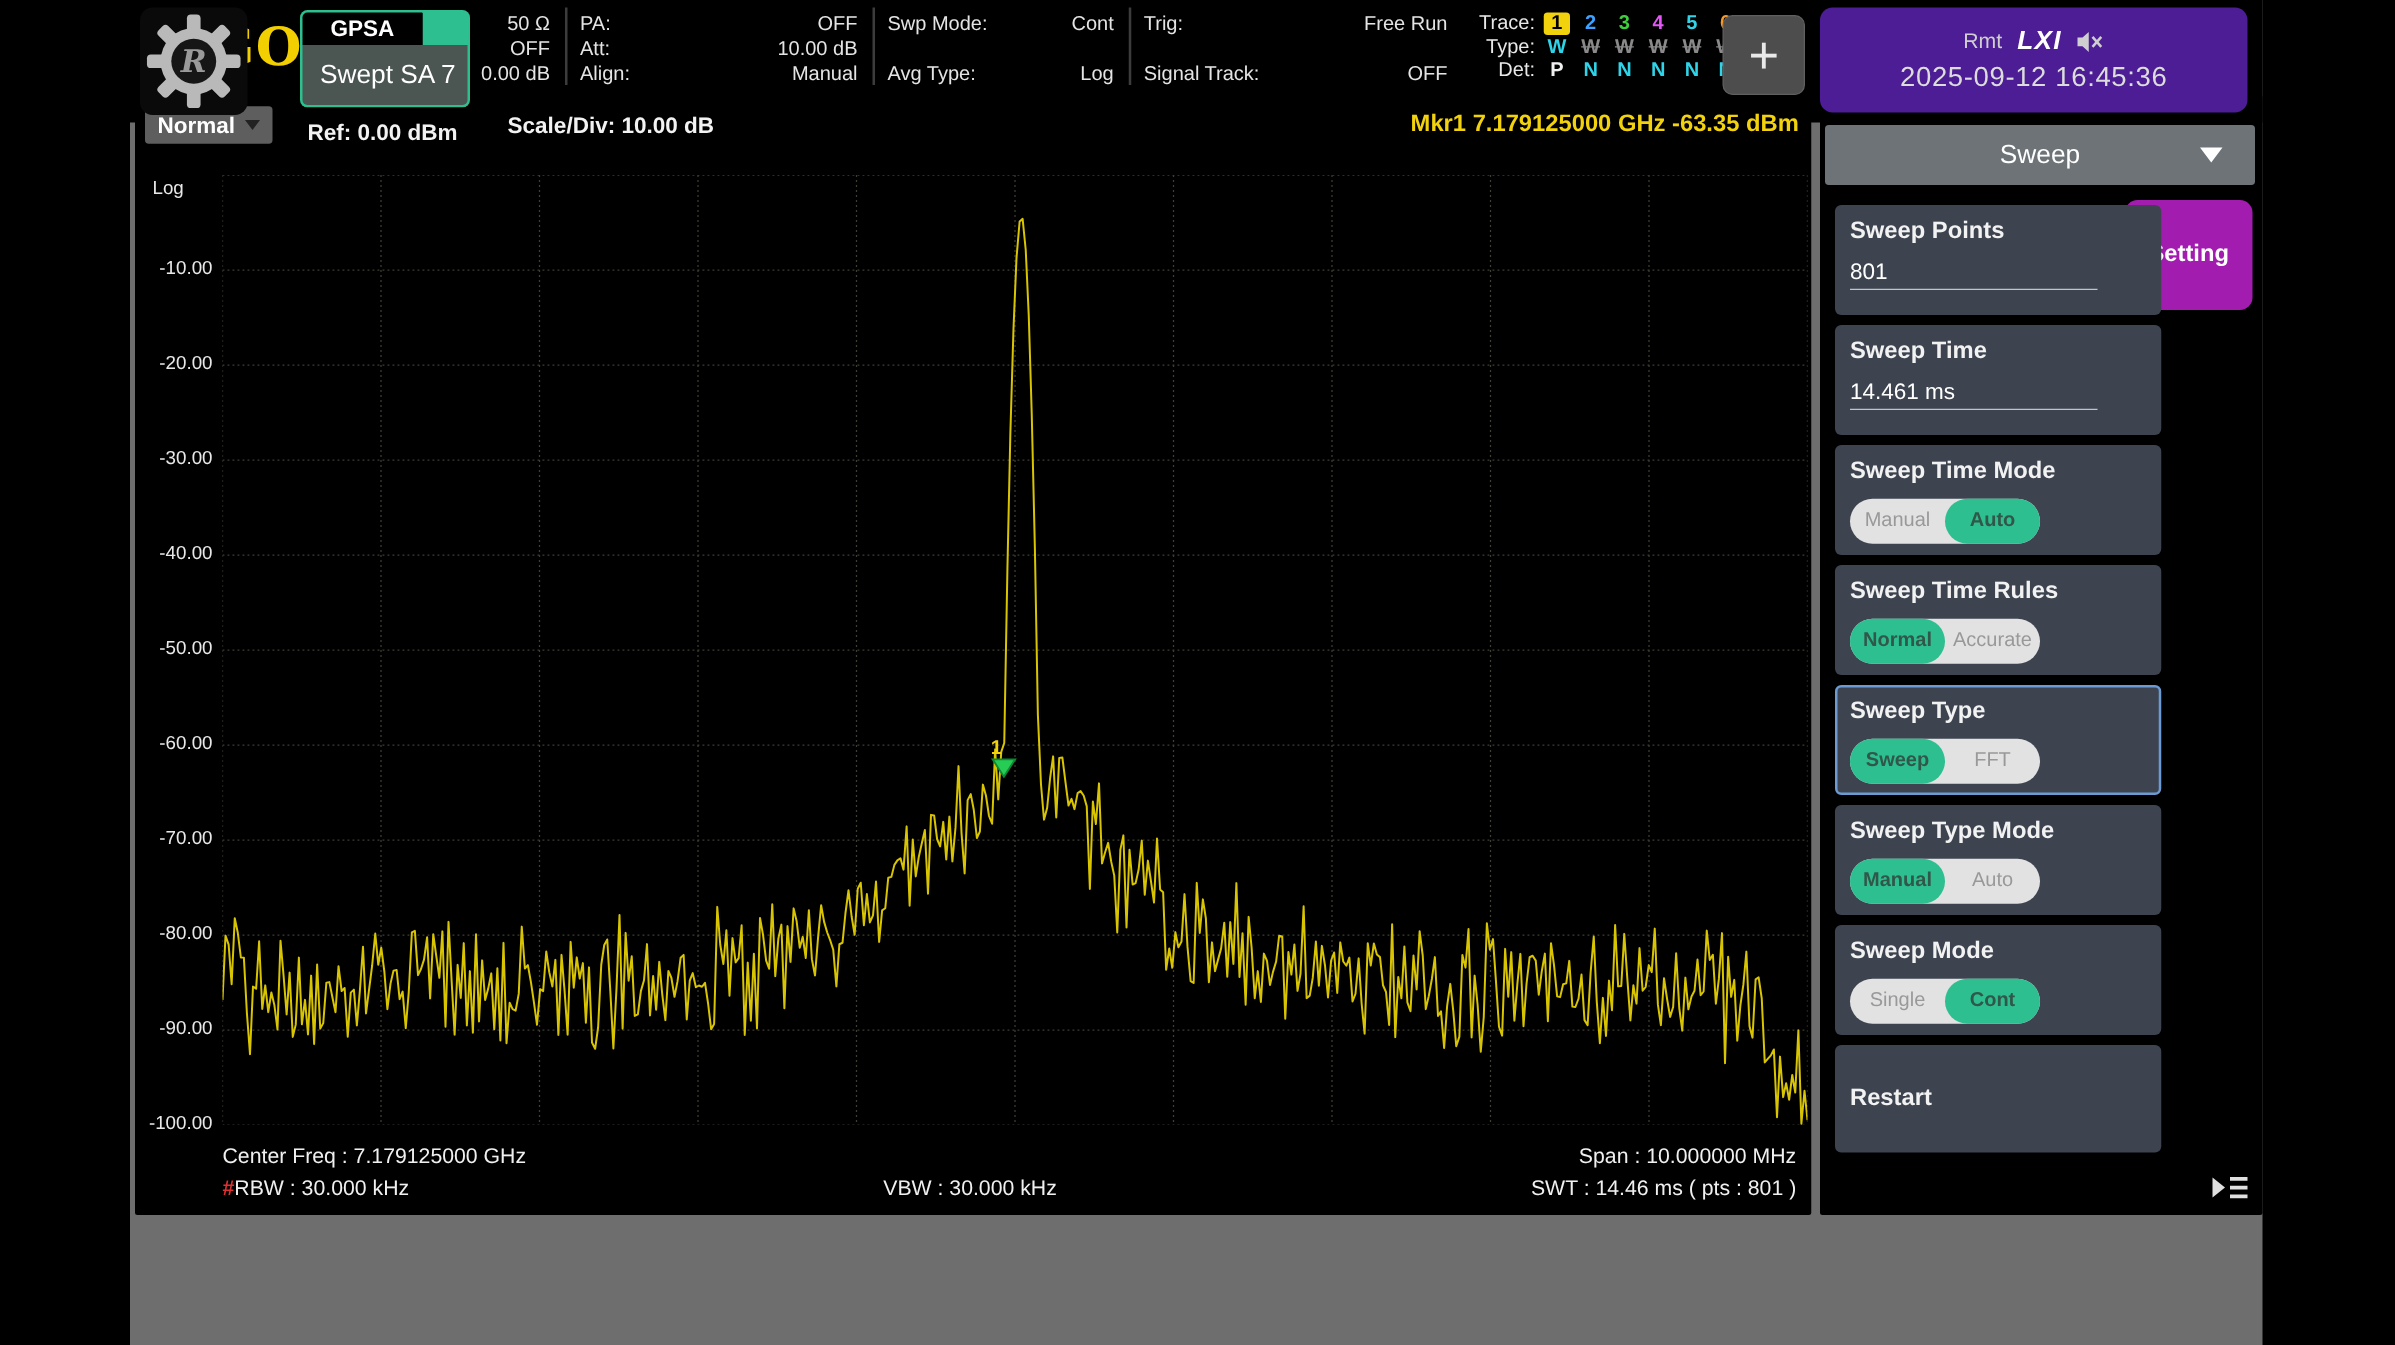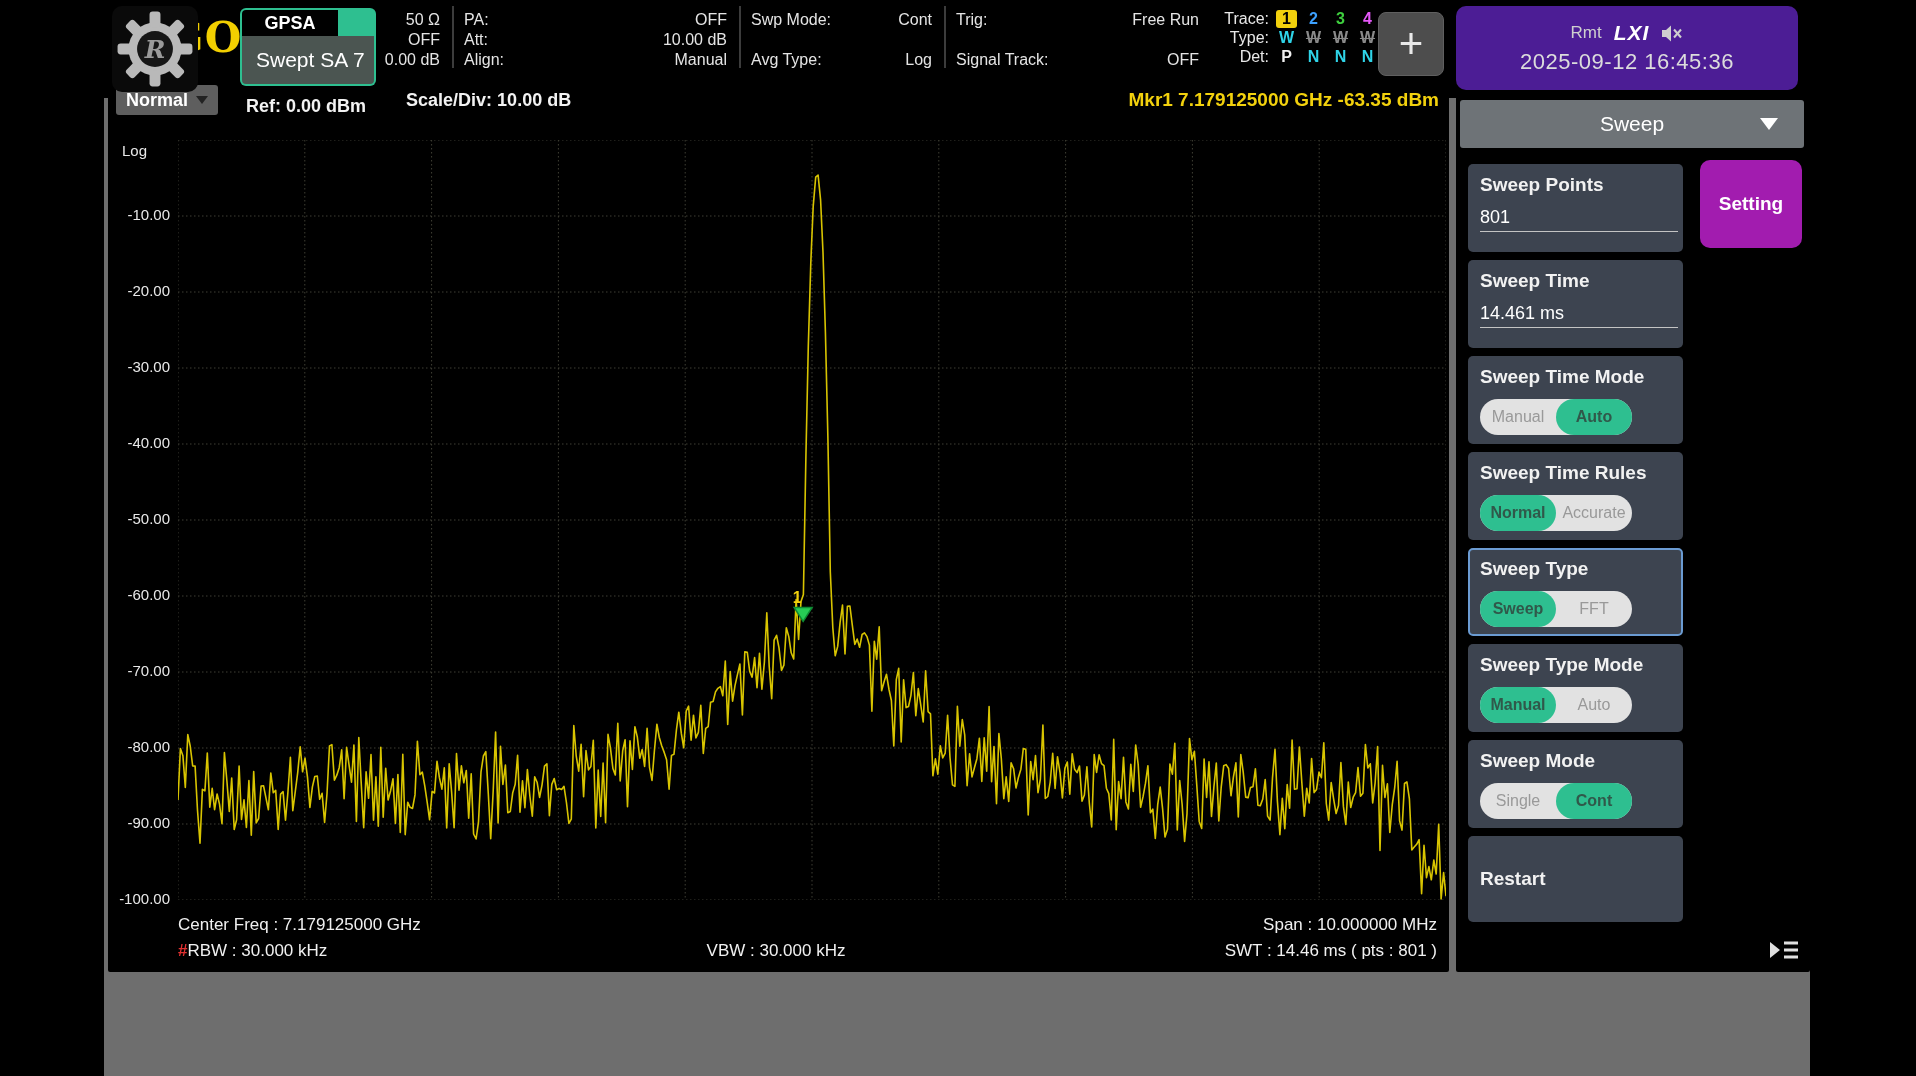--- a/index.html
+++ b/index.html
@@ -8,21 +8,21 @@
   .screen{position:absolute;left:104px;top:0;width:1706px;height:1076px;background:#6e6e6e;}
   .panel{position:absolute;background:#000;}
 
   
   .topbar{left:4px;top:6px;width:1341px;height:62px;display:flex;border-radius:2px;}
   .logo{width:168px;display:flex;align-items:center;justify-content:center;
         font-family:"DejaVu Serif",serif;font-weight:bold;font-size:42px;letter-spacing:1px;color:#f2cf00;}
   .tb-sec{padding:4px 12px 0 10px;box-sizing:border-box;color:#e4e4e4;font-size:16px;}
   .tb-sec.b-left{border-left:2px solid #3c3c3c;}
   .sec-input{width:176px;}
-  .sec-pa{width:287px;}
+  .sec-pa{width:246px;}
   .sec-swp{width:205px;}
   .sec-trig{width:267px;}
   .tb-row{display:flex;justify-content:space-between;line-height:20px;white-space:nowrap;}
   .wide-rows .tb-row{margin-bottom:20px;}
   .trace-table{flex:1;padding-top:3px;color:#e8e8e8;font-size:16px;}
   .tr-row{display:flex;align-items:center;line-height:19px;height:19px;}
   .tr-label{width:58px;text-align:right;margin-right:4px;}
   .tr-cell{width:27px;text-align:center;font-weight:bold;}
   .badge-sel{background:#f2d10d;color:#000;border-radius:3px;width:21px;margin:0 3px;line-height:18px;}
   .type-active{color:#2fd4e8;}
@@ -57,21 +57,21 @@
   .rbw-hash{color:#e03030;font-weight:bold;}
 
   
   .sidebar{left:1352px;top:76px;width:354px;height:896px;border-radius:2px;}
   .sb-header{position:absolute;left:4px;right:6px;top:24px;height:48px;background:#6e7377;border-radius:3px;
              display:flex;align-items:center;justify-content:center;color:#fff;font-size:21px;cursor:pointer;}
   .sb-caret{position:absolute;right:26px;top:18px;width:0;height:0;
             border-left:9px solid transparent;border-right:9px solid transparent;border-top:12px solid #fff;}
   .setting-tab{position:absolute;left:244px;top:84px;width:102px;height:88px;background:#a21caf;border-radius:10px;
                display:flex;align-items:center;justify-content:center;color:#fff;font-weight:bold;font-size:19px;cursor:pointer;}
-  .cards{position:absolute;left:12px;top:88px;width:215px;display:flex;flex-direction:column;gap:8px;}
+  .cards{position:absolute;left:12px;top:88px;width:261px;display:flex;flex-direction:column;gap:8px;}
   .card{background:#3d4450;border-radius:5px;padding:10px 12px;box-sizing:border-box;height:88px;cursor:pointer;}
   .card.focused{border:2px solid #6b9bd2;padding:8px 10px;}
   .card.action{height:86px;display:flex;align-items:center;}
   .card-title{color:#f2f2f2;font-weight:bold;font-size:19px;white-space:nowrap;}
   .card-value{color:#fff;font-size:18px;margin-top:11px;width:198px;padding-bottom:3px;border-bottom:1px solid #c4c4c4;}
   .toggle{margin-top:11px;width:152px;height:36px;border-radius:18px;background:#e2e2e2;display:flex;}
   .seg{flex:1;display:flex;align-items:center;justify-content:center;font-size:16px;color:#999;cursor:pointer;}
   .seg.active{background:#2ebf90;border-radius:18px;color:#30584a;font-weight:bold;}
   .sb-corner{position:absolute;right:10px;bottom:10px;cursor:pointer;}
 

